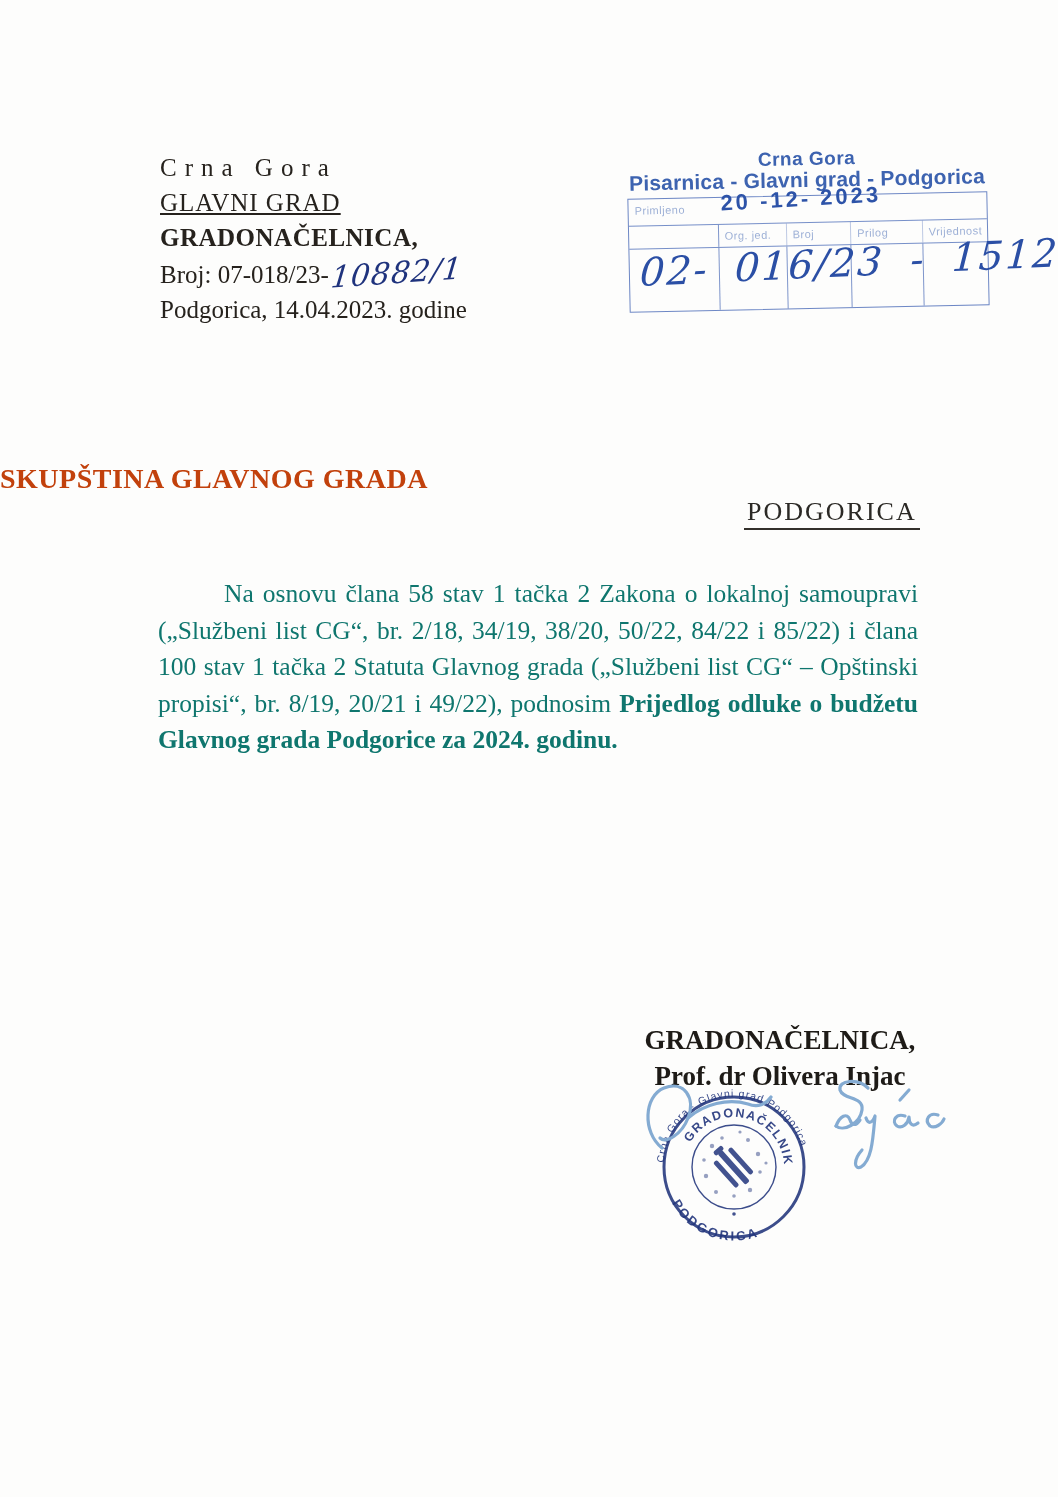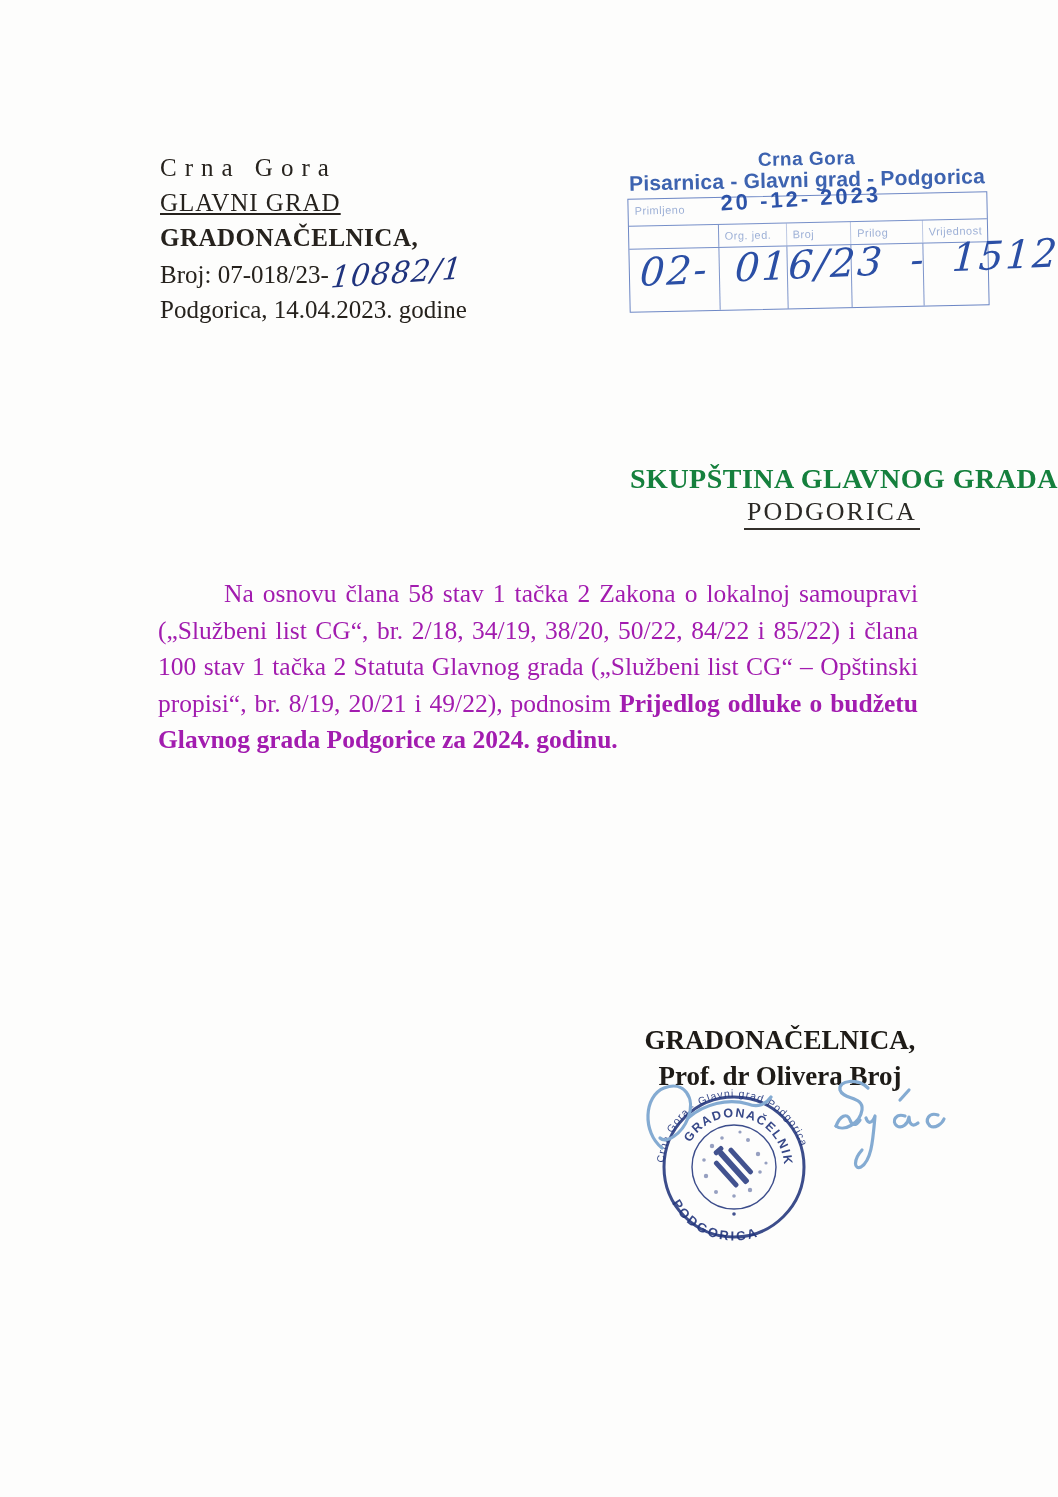--- a/index.html
+++ b/index.html
@@ -66,34 +66,34 @@
   .stamp-entry{
     position:absolute;left:10px;top:46px;width:330px;
     font-family:"DejaVu Serif", serif;font-style:italic;
     font-size:39px;color:var(--handwriting-blue);
     letter-spacing:2px;word-spacing:12px;white-space:nowrap;
     transform:rotate(-1.5deg) skewX(-6deg);
   }
 
   
   .doc-title{
-    position:absolute;left:0;top:463px;width:1058px;text-align:right;
-    font-weight:bold;font-size:28px;letter-spacing:.5px;color:#15803d;
+    position:absolute;left:0;top:463px;width:1058px;text-align:left;
+    font-weight:bold;font-size:28px;letter-spacing:.5px;color:#c2410c;
   }
   .doc-subtitle{
     position:absolute;left:744px;top:497px;
     font-size:26px;letter-spacing:2px;color:#2b2925;
     border-bottom:2px solid #33302b;padding:0 3px 1px 3px;
   }
 
   
   .body-text{position:absolute;left:158px;top:576px;width:760px;}
   .body-text p{
     font-size:25.5px;line-height:36.5px;text-align:justify;text-indent:66px;
-    color:#a21caf;
+    color:#0f766e;
   }
   .body-text p + p{margin-top:37px;}
   .b{font-weight:bold;}
 
   
   .sig-block{
     position:absolute;left:590px;top:1022px;width:380px;text-align:center;
     font-weight:bold;font-size:27px;line-height:36px;color:#1e1b17;
   }
 
@@ -139,21 +139,21 @@
 
 <div class="doc-title">SKUPŠTINA GLAVNOG GRADA</div>
 <div class="doc-subtitle">PODGORICA</div>
 
 <div class="body-text">
   <p><span>Na osnovu člana 58 stav 1 tačka 2 Zakona o lokalnoj samoupravi („Službeni list CG“, br. 2/18, 34/19, 38/20, 50/22, 84/22 i 85/22) i člana 100 stav 1 tačka 2 Statuta Glavnog grada („Službeni list CG“ – Opštinski propisi“, br. 8/19, 20/21 i 49/22), podnosim </span><span class="b">Prijedlog odluke o budžetu Glavnog grada Podgorice za 2024. godinu.</span></p>
 </div>
 
 <div class="sig-block">
   <div>GRADONAČELNICA,</div>
-  <div>Prof. dr Olivera Broj</div>
+  <div>Prof. dr Olivera Injac</div>
 </div>
 
 <div class="seal-wrap">
   <svg width="390" height="215" viewBox="0 0 390 215">
     <defs>
       <path id="arcOuterTop" d="M 64 99 A 70 70 0 0 1 204 99" fill="none"></path>
       <path id="arcOuterBottom" d="M 71 133 A 70 70 0 0 0 197 133" fill="none"></path>
       <path id="arcInnerTop" d="M 84 99 A 50 50 0 0 1 184 99" fill="none"></path>
     </defs>
 

